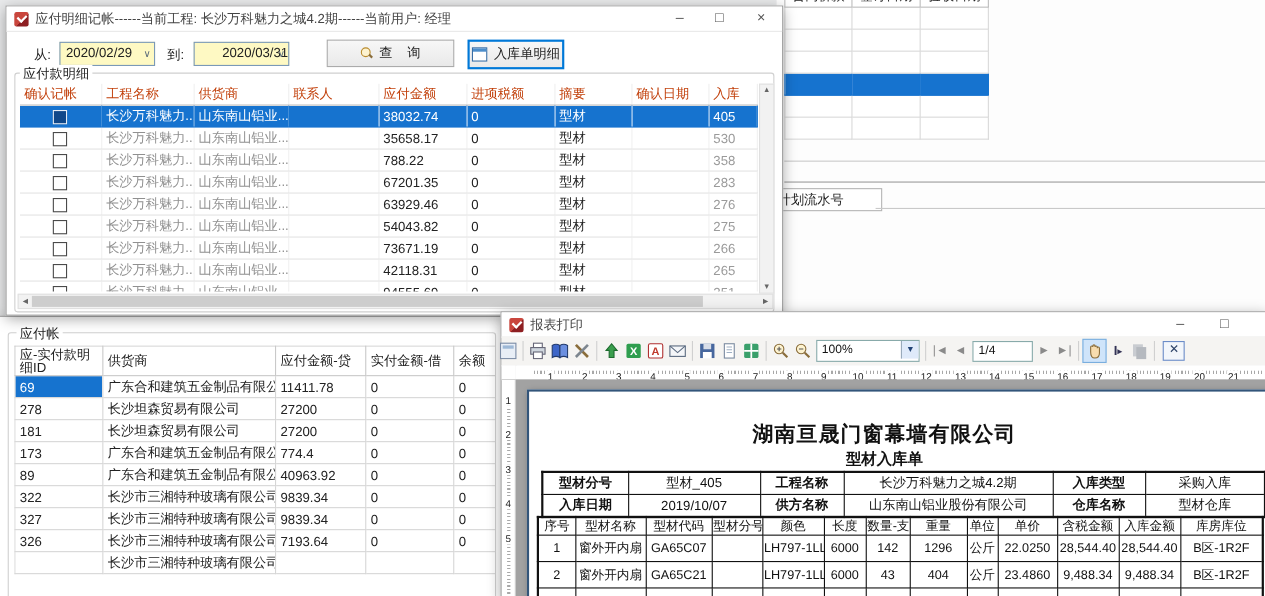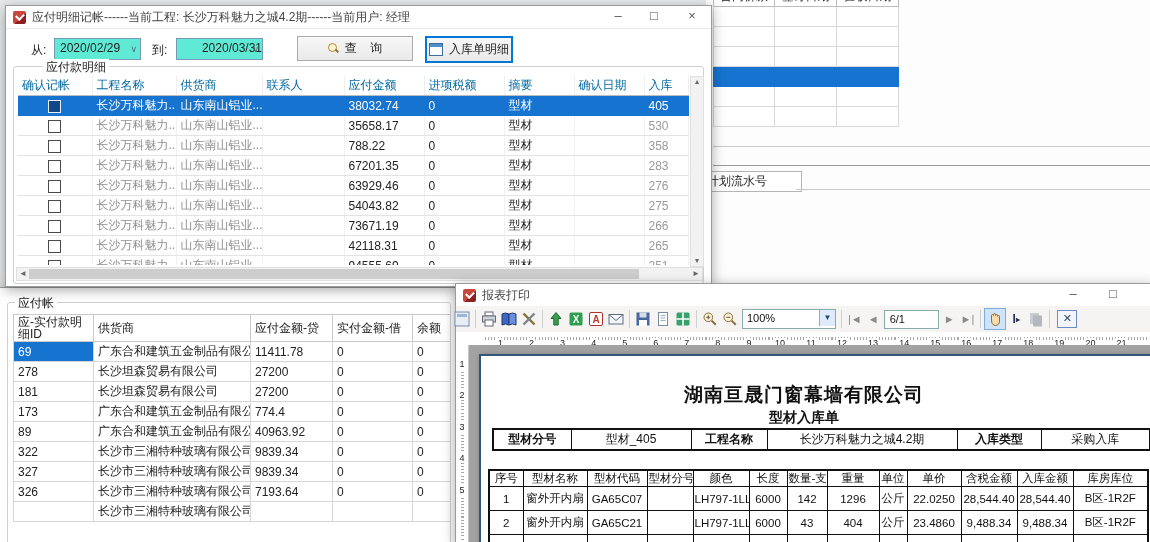--- a/index.html
+++ b/index.html
@@ -7,35 +7,35 @@
   .abs{position:absolute;}
   
   .win{position:absolute;background:#fff;border:1px solid #9b9b9b;box-shadow:0 3px 12px rgba(0,0,0,.35);}
   .titlebar{position:absolute;left:0;top:0;right:0;height:22px;background:#fff;border-bottom:1px solid #e8e8e8;display:flex;align-items:center;}
   .apicon{width:13px;height:13px;margin:0 6px 0 7px;border-radius:2px;background:linear-gradient(135deg,#c9463d 0 55%,#8e1f22 55%);position:relative;flex:0 0 auto;}
   .apicon::after{content:"";position:absolute;left:3px;top:2px;width:6px;height:4px;border-left:2px solid #fff;border-bottom:2px solid #fff;transform:rotate(-45deg);}
   .ttl{font-size:12px;color:#444;white-space:nowrap;overflow:hidden;}
   .wbtn{position:absolute;top:0;width:34px;height:22px;text-align:center;line-height:20px;font-size:13px;color:#555;}
   
   .lbl{font-size:12px;color:#222;}
-  .combo{position:absolute;height:20px;background:#5eead4;border:1px solid #7a99b8;font-size:12px;color:#222;line-height:18px;padding-left:5px;}
+  .combo{position:absolute;height:20px;background:#fef9c3;border:1px solid #7a99b8;font-size:12px;color:#222;line-height:18px;padding-left:5px;}
   .combo .dd{position:absolute;right:3px;top:1px;font-size:9px;color:#5a6b7a;}
   .btn{position:absolute;height:23px;background:linear-gradient(#f7f7f7,#e9e9e9);border:1px solid #ababab;font-size:12px;color:#222;display:flex;align-items:center;justify-content:center;gap:6px;}
   .btn.focus{border:2px solid #0078d7;}
   .mag{width:11px;height:11px;position:relative;flex:0 0 auto;}
   .mag::before{content:"";position:absolute;left:0;top:0;width:7px;height:7px;border:1.5px solid #b98b2e;border-radius:50%;background:#fdf3d0;}
   .mag::after{content:"";position:absolute;left:7px;top:7px;width:4px;height:1.8px;background:#8a6d3b;transform:rotate(45deg);}
   .winico{width:12px;height:11px;border:1px solid #3a6ea5;background:#fff;position:relative;flex:0 0 auto;}
   .winico::before{content:"";position:absolute;left:0;top:0;right:0;height:3px;background:#4d8ecb;}
   .fieldset{position:absolute;border:1px solid #d0d0d0;border-radius:3px;}
   .grplbl{position:absolute;font-size:12px;color:#222;background:#fff;padding:0 3px;}
   
   .gwrap{position:absolute;overflow:hidden;background:#fff;}
   table.g1{border-collapse:collapse;table-layout:fixed;width:670px;font-size:12px;}
-  .g1 th{font-weight:normal;text-align:left;color:#0369a1;height:15px;padding:1px 4px;border-bottom:1px solid #bdbdbd;border-right:1px solid #efefef;white-space:nowrap;overflow:hidden;}
+  .g1 th{font-weight:normal;text-align:left;color:#c2410c;height:15px;padding:1px 4px;border-bottom:1px solid #bdbdbd;border-right:1px solid #efefef;white-space:nowrap;overflow:hidden;}
   .g1 td{height:16px;padding:1px 4px;border-bottom:1px solid #e3e3e3;border-right:1px solid #f1f1f1;white-space:nowrap;overflow:hidden;color:#222;}
   .g1 td.dim{color:#909090;}
   .g1 td.inb{color:#9a9a9a;}
   .g1 td.cbc{text-align:center;}
   .cb{display:inline-block;width:11px;height:11px;border:1px solid #4a4a4a;background:#fff;vertical-align:middle;}
   .g1 tbody tr:nth-of-type(1) td{background:#1673cf;color:#fff;border-color:#1673cf;}
   .g1 tbody tr:nth-of-type(1) .cb{background:#10488a;border-color:#e8eef6;}
   
   table.g2{border-collapse:collapse;table-layout:fixed;width:459px;font-size:12px;}
   .g2 th{font-weight:normal;text-align:left;color:#222;height:24px;padding:1px 4px;border:1px solid #c9c9c9;white-space:normal;overflow:hidden;line-height:12px;vertical-align:middle;}
@@ -262,21 +262,21 @@
     <div class="btn" style="left:291px;top:30px;width:114px;">
       <span class="mag"></span>
       <span style="white-space:pre;">查    询</span>
     </div>
     <div class="btn focus" style="left:419px;top:30px;width:84px;">
       <span class="winico"></span>
       <span>入库单明细</span>
     </div>
 
     <div class="fieldset" style="left:7px;top:60px;width:689px;height:216px;"></div>
-    <div class="grplbl" style="left:12px;top:53px;margin-left:25px;">应付款明细</div>
+    <div class="grplbl" style="left:12px;top:53px;">应付款明细</div>
 
     <div class="gwrap" style="left:12px;top:70px;width:672px;height:189px;">
       <table class="g1">
         <colgroup>
             <col style="width:74px">
             <col style="width:84px">
             <col style="width:86px">
             <col style="width:82px">
             <col style="width:80px">
             <col style="width:80px">
@@ -513,21 +513,21 @@
           <svg viewBox="0 0 16 16">
             <circle cx="6.3" cy="6.3" r="4.3" fill="#fdf3d0" stroke="#8a6d3b"></circle>
             <path d="M4.3 6.3 H8.3" stroke="#555"></path>
             <path d="M9.6 9.6 L13.8 13.8" stroke="#8a6d3b" stroke-width="2"></path>
           </svg>
         </span>
       <span class="tcombo"><span>100%</span><span class="db">▼</span></span>
       <span class="tsep"></span>
       <span class="navg">|◄</span>
       <span class="navg">◄</span>
-      <span class="pgbox"><span>6/1</span></span>
+      <span class="pgbox"><span>1/4</span></span>
       <span class="navg">►</span>
       <span class="navg">►|</span>
       <span class="tsep"></span>
       <span class="tbi sel">
           <svg viewBox="0 0 16 16">
             <path d="M4.5 9 V4.5 a1 1 0 0 1 2 0 V3.5 a1 1 0 0 1 2 0 V4.5 a1 1 0 0 1 2 0 V5.5 a1 1 0 0 1 2 0 V10 c0 3-1.6 4.5-4.2 4.5 C5.7 14.5 4.5 12 4.5 9 Z" fill="#f7dcae" stroke="#8a6d3b"></path>
           </svg>
         </span>
       <span class="tbi" style="font-size:12px;color:#335;font-weight:bold;">I<span style="font-size:8px;">▸</span></span>
       <span class="tbi">
@@ -569,20 +569,28 @@
 
               <tr>
                 <td class="lb">型材分号</td>
                 <td>型材_405</td>
                 <td class="lb">工程名称</td>
                 <td>长沙万科魅力之城4.2期</td>
                 <td class="lb">入库类型</td>
                 <td>采购入库</td>
               </tr>
 
+              <tr>
+                <td class="lb">入库日期</td>
+                <td>2019/10/07</td>
+                <td class="lb">供方名称</td>
+                <td>山东南山铝业股份有限公司</td>
+                <td class="lb">仓库名称</td>
+                <td>型材仓库</td>
+              </tr>
 
           </tbody>
         </table>
 
         <table class="det abs" style="left:7px;top:113px;width:661px;">
           <colgroup>
               <col style="width:34px">
               <col style="width:64px">
               <col style="width:60px">
               <col style="width:46px">

